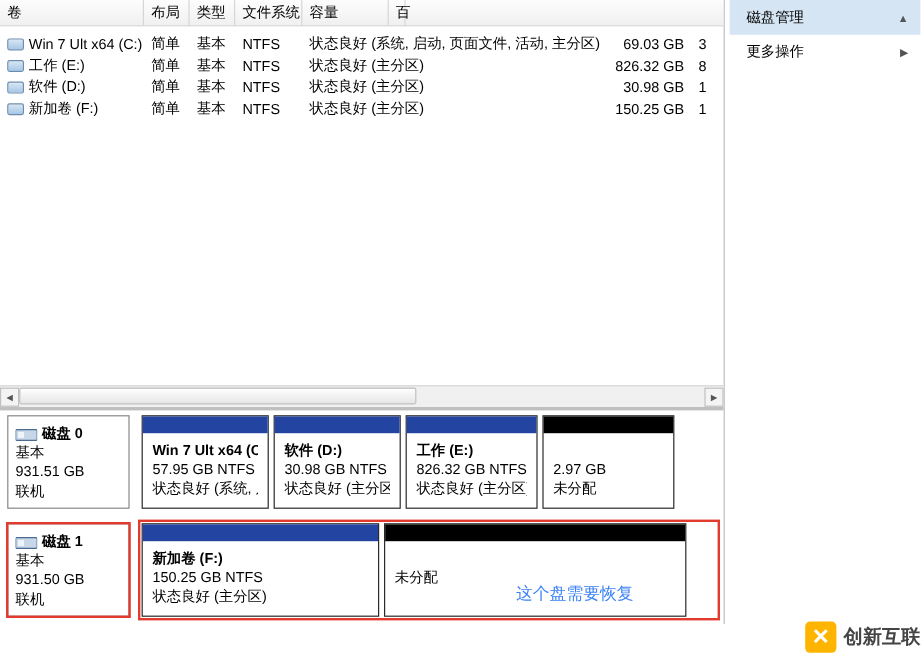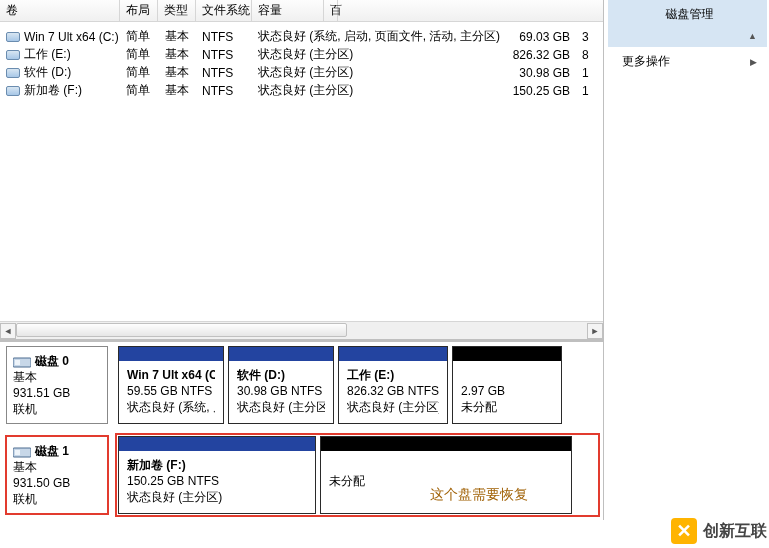--- a/index.html
+++ b/index.html
@@ -32,21 +32,21 @@
   .vt-row { display: flex; height: 18px; align-items: center; padding-top:1px;}
   .vt-row .vcell { padding: 0 6px; white-space: nowrap; }
   .drive-icon {
     display: inline-block; width: 14px; height: 10px;
     background: linear-gradient(#d8e6f2,#a7c7e7);
     border: 1px solid #6a8caf; border-radius: 2px;
     margin-right: 4px; vertical-align: middle;
   }
   .c-vol   { width: 120px; }
   .c-lay   { width: 38px; }
-  .c-type  { width: 38px; text-align: center; }
+  .c-type  { width: 38px; }
   .c-fs    { width: 56px; }
   .c-stat  { width: 252px; }
   .c-cap   { width: 72px; text-align: right; }
   .c-last  { width: 14px; }
 
   .tbl-body { padding-top: 5px; }
 
   .hscroll {
     height: 18px; border-top:1px solid #d6d6d6;
     background:#f0f0f0; position: relative;
@@ -84,36 +84,36 @@
   .part + .part { margin-left: 4px; }
   .part .strip { height: 14px; }
   .strip.blue { background:#2344a0; }
   .strip.black { background:#000; }
   .part .pbody { padding: 6px 8px; flex:1; line-height:16px; }
   .pbody .pname { font-weight:bold; white-space:nowrap; overflow:hidden; text-overflow:clip; }
   .pbody div { white-space:nowrap; overflow:hidden; }
 
   .highlight-disklabel { outline: 2px solid #e23b2e; outline-offset: -1px; }
   .highlight-big { outline: 2px solid #e23b2e; outline-offset: 1px; }
-  .anno { color:#a16207; position:absolute; font-size:14px; }
+  .anno { color:#3b82f6; position:absolute; font-size:14px; }
 
   
   .actions-pane {
     position:absolute; left:607px; top:0; width:160px; height:520px;
     border-left:1px solid #fff;
   }
   .actions-head {
     height:22px; background:linear-gradient(#fdfdfd,#f0f0f0);
     border-bottom:1px solid #d6d6d6; padding:0 8px; display:flex;align-items:center;
     font-weight:normal;
   }
   .action-item {
     padding: 6px 10px 6px 14px; display:flex; align-items:center; gap:8px;
   }
-  .action-item.sel { background:#d6e5f3;flex-direction:column; }
+  .action-item.sel { background:#d6e5f3; }
   .chev { font-size:9px;color:#555;margin-left:auto; }
 
   
   .logo {
     position:absolute; right:2px; bottom:4px;
     display:flex; align-items:center; gap:6px;
     font-size:16px; font-weight:bold; color:#444;
   }
   .logo .mark {
     width:26px;height:26px;background:#ffb400;border-radius:4px;
@@ -190,21 +190,21 @@
               </svg></span><b>磁盘 0</b></div>
           <div>基本</div>
           <div>931.51 GB</div>
           <div>联机</div>
         </div>
         <div class="disk-parts" style="position: relative;">
           <div class="part" style="width: 106px;">
             <div class="strip blue"></div>
             <div class="pbody">
               <div class="pname">Win 7 Ult x64  (C:</div>
-              <div>59.55 GB NTFS</div>
+              <div>57.95 GB NTFS</div>
               <div>状态良好 (系统, 启动</div>
             </div>
           </div>
           <div class="part" style="width: 106px;">
             <div class="strip blue"></div>
             <div class="pbody">
               <div class="pname">软件  (D:)</div>
               <div>30.98 GB NTFS</div>
               <div>状态良好 (主分区)</div>
             </div>

